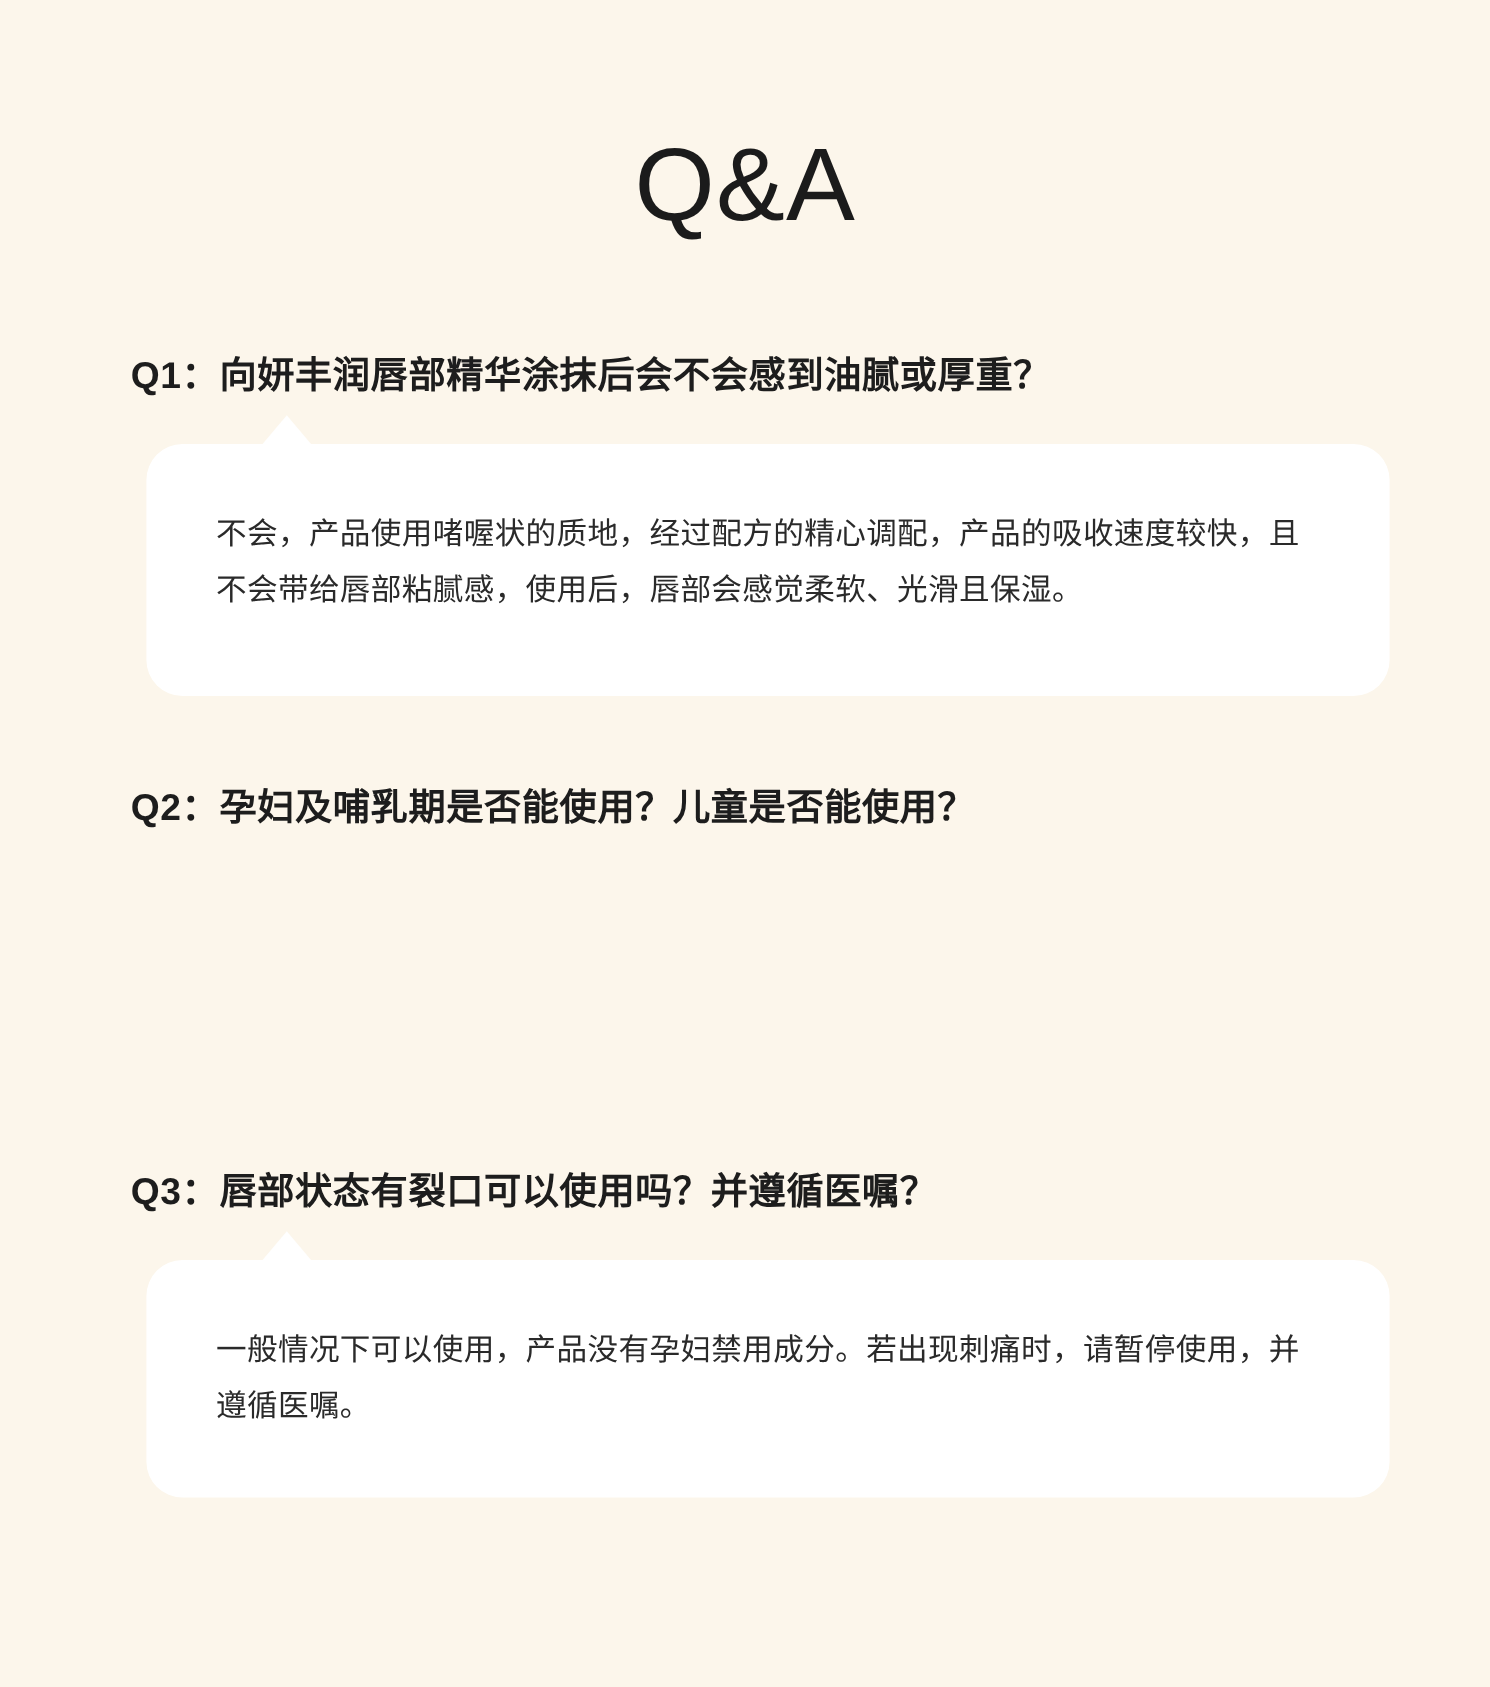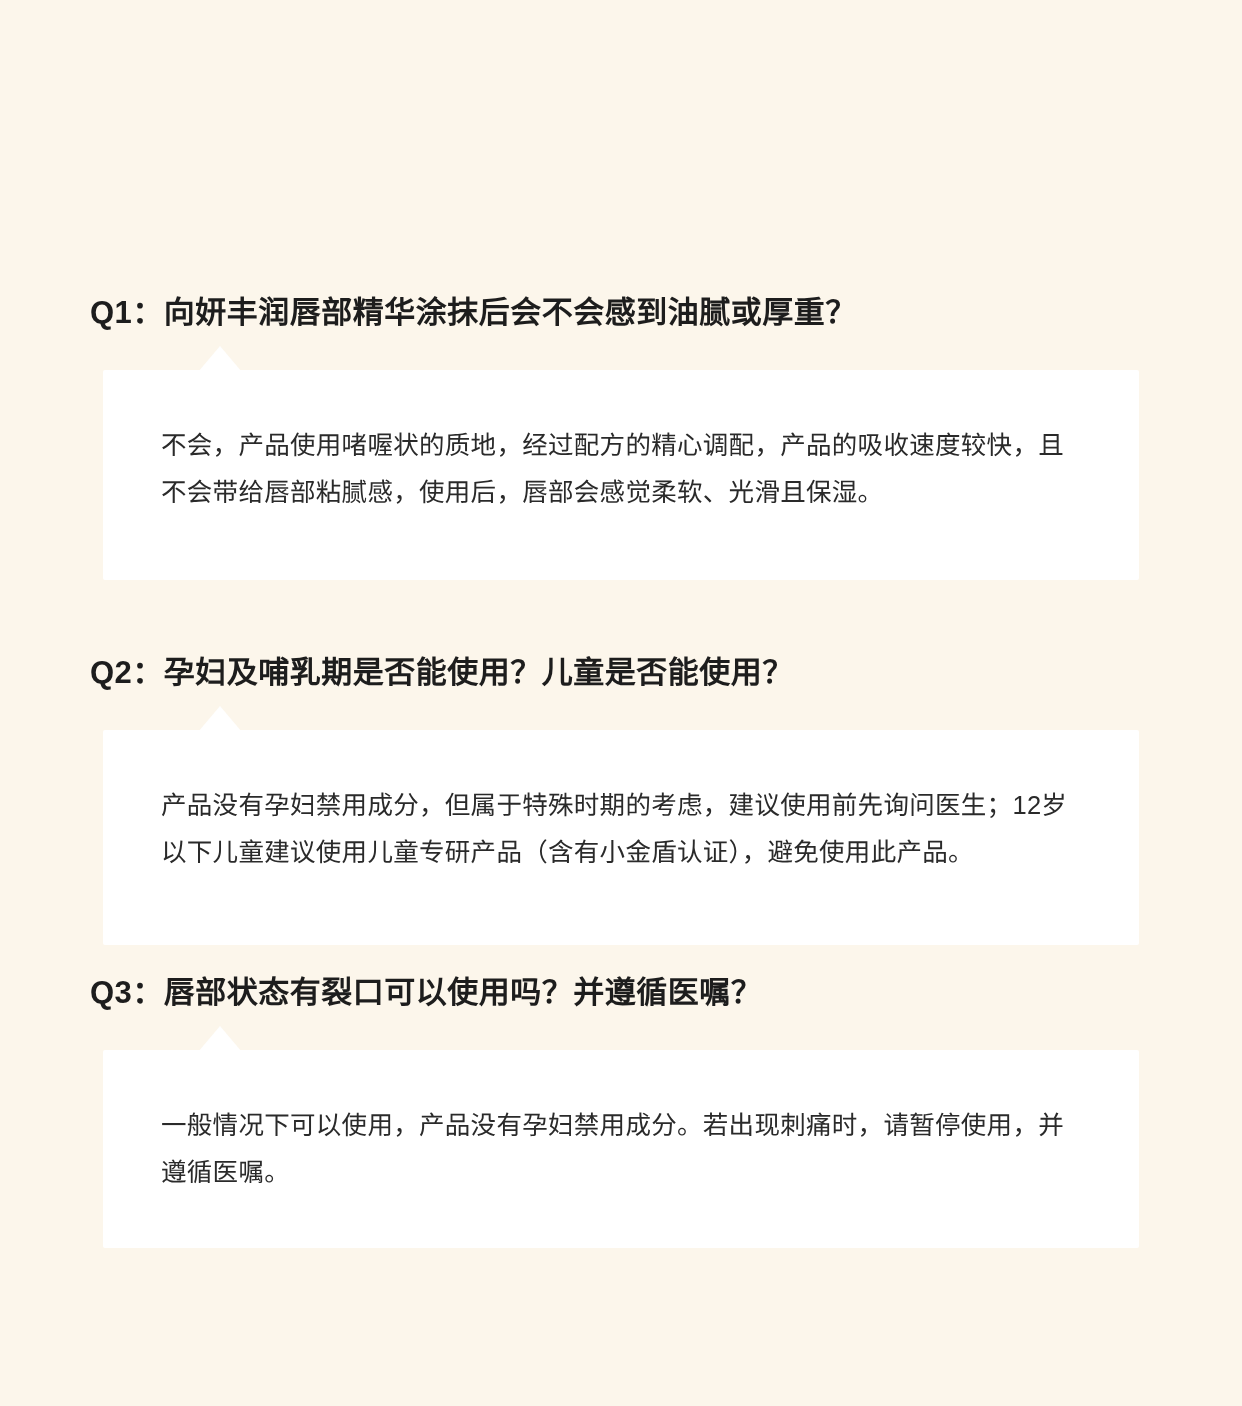--- a/index.html
+++ b/index.html
@@ -39,38 +39,39 @@
     line-height: 100px;
     font-weight: 400;
     color: #1b1b1b;
     letter-spacing: 1px;
     font-family: "Liberation Sans", "DejaVu Sans", sans-serif;
   }
   .qa-block {
     position: absolute;
     left: 0;
     width: 1204px;
+    padding-left: 19px;
   }
   .question {
     margin: 0 0 0 90px;
     font-size: 31px;
     line-height: 42px;
     font-weight: bold;
     color: #1d1d1d;
     letter-spacing: 0.5px;
   }
   .bubble-wrap {
     position: relative;
     margin: 36px 0 0 103px;
     width: 1036px;
   }
   .bubble {
     position: relative;
     background: #ffffff;
-    border-radius: 2px;
+    border-radius: 30px;
     box-sizing: border-box;
     padding: 52px 56px 52px 58px;
   }
   .bubble .tail {
     position: absolute;
     top: -24px;
     left: 95px;
     width: 0;
     height: 0;
     border-left: 22px solid transparent;
@@ -88,39 +89,34 @@
   .h1 { height: 210px; }
   .h2 { height: 215px; }
   .h3 { height: 198px; }
 </style>
 </head>
 <body>
 
 <div class="page">
   <div class="inner"></div>
 
+  <div class="title">Q&amp;A</div>
 
   <div class="qa-block" style="top: 292px;">
     <div class="question">Q1：向妍丰润唇部精华涂抹后会不会感到油腻或厚重？</div>
     <div class="bubble-wrap">
       <div class="bubble h1">
         <span class="tail"></span>
         <p class="answer">不会，产品使用啫喔状的质地，经过配方的精心调配，产品的吸收速度较快，且不会带给唇部粘腻感，使用后，唇部会感觉柔软、光滑且保湿。</p>
       </div>
     </div>
   </div>
 
   <div class="qa-block" style="top: 652px;">
     <div class="question">Q2：孕妇及哺乳期是否能使用？儿童是否能使用？</div>
-    <div class="bubble-wrap">
-      <div class="bubble h2">
-        <span class="tail"></span>
-        <p class="answer">产品没有孕妇禁用成分，但属于特殊时期的考虑，建议使用前先询问医生；12岁以下儿童建议使用儿童专研产品（含有小金盾认证），避免使用此产品。</p>
-      </div>
-    </div>
   </div>
 
   <div class="qa-block" style="top: 972px;">
     <div class="question">Q3：唇部状态有裂口可以使用吗？并遵循医嘱？</div>
     <div class="bubble-wrap">
       <div class="bubble h3">
         <span class="tail"></span>
         <p class="answer">一般情况下可以使用，产品没有孕妇禁用成分。若出现刺痛时，请暂停使用，并遵循医嘱。</p>
       </div>
     </div>

